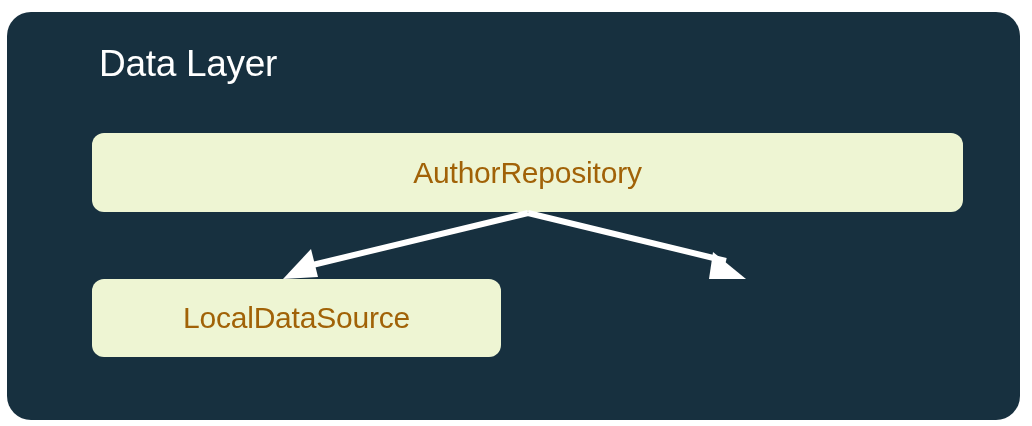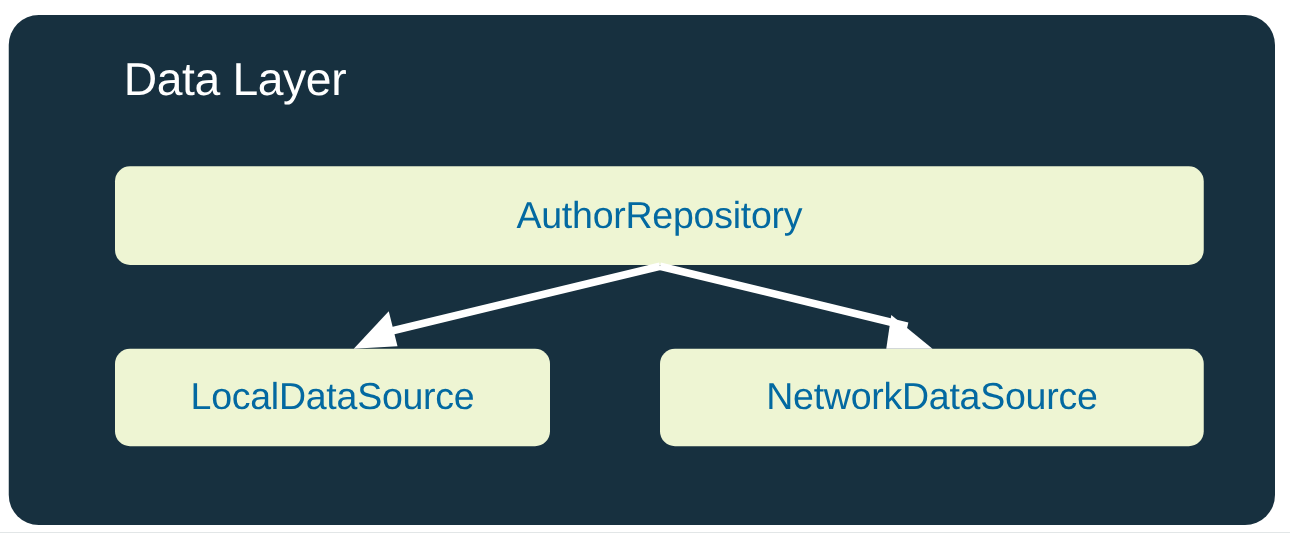--- a/index.html
+++ b/index.html
@@ -52,37 +52,37 @@
     background: #eef5d3;
     border-radius: 12px;
     display: flex;
     align-items: center;
     justify-content: center;
     box-sizing: border-box;
   }
   .node-label {
     font-size: 30px;
     line-height: 1;
-    color: #0369a1;
+    color: #a16207;
     letter-spacing: -0.2px;
     white-space: nowrap;
     font-weight: 400;
   }
 
   
   #node-repository {
     left: 92px;
     top: 133px;
     width: 871px;
     height: 79px;
   }
   #node-local {
     left: 92px;
     top: 279px;
-    width: 348px;
+    width: 409px;
     height: 78px;
   }
   #node-network {
     left: 528px;
     top: 279px;
     width: 435px;
     height: 78px;
   }
 
   
@@ -106,23 +106,20 @@
   </div>
 
   <div class="node" id="node-repository">
     <span class="node-label">AuthorRepository</span>
   </div>
 
   <div class="node" id="node-local">
     <span class="node-label">LocalDataSource</span>
   </div>
 
-  <div class="node" id="node-network">
-    <span class="node-label">NetworkDataSource</span>
-  </div>
 
   <svg id="arrow-layer" viewBox="0 0 1032 426">
 
     <g>
       <line x1="528" y1="213" x2="300" y2="268" stroke="#ffffff" stroke-width="6" stroke-linecap="butt"></line>
       <polygon points="283,279 311,249 318,277" fill="#ffffff"></polygon>
     </g>
 
     <g>
       <line x1="528" y1="213" x2="726" y2="261" stroke="#ffffff" stroke-width="6" stroke-linecap="butt"></line>

